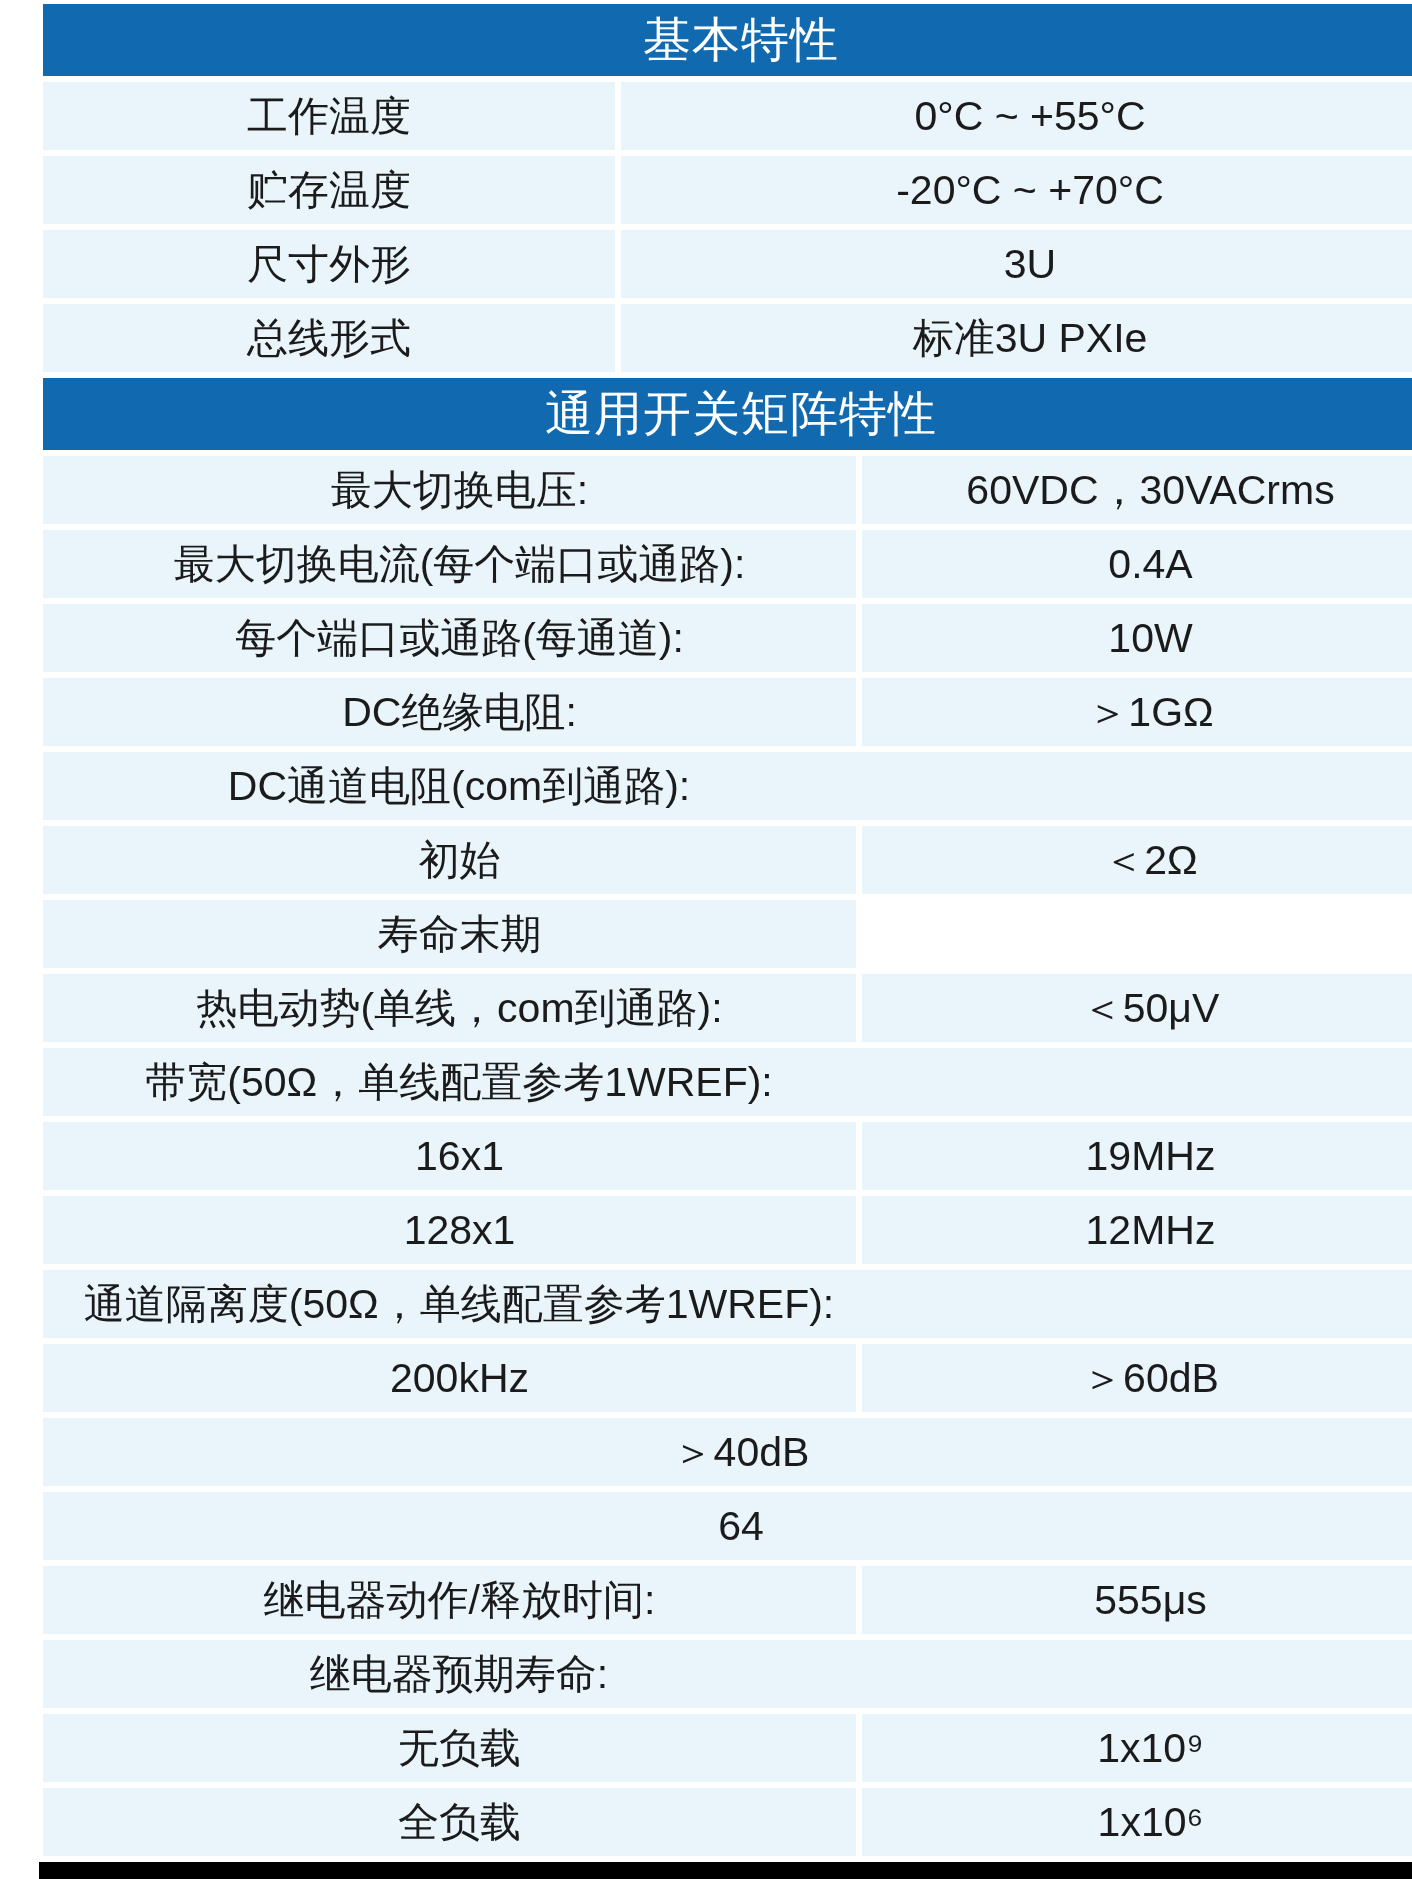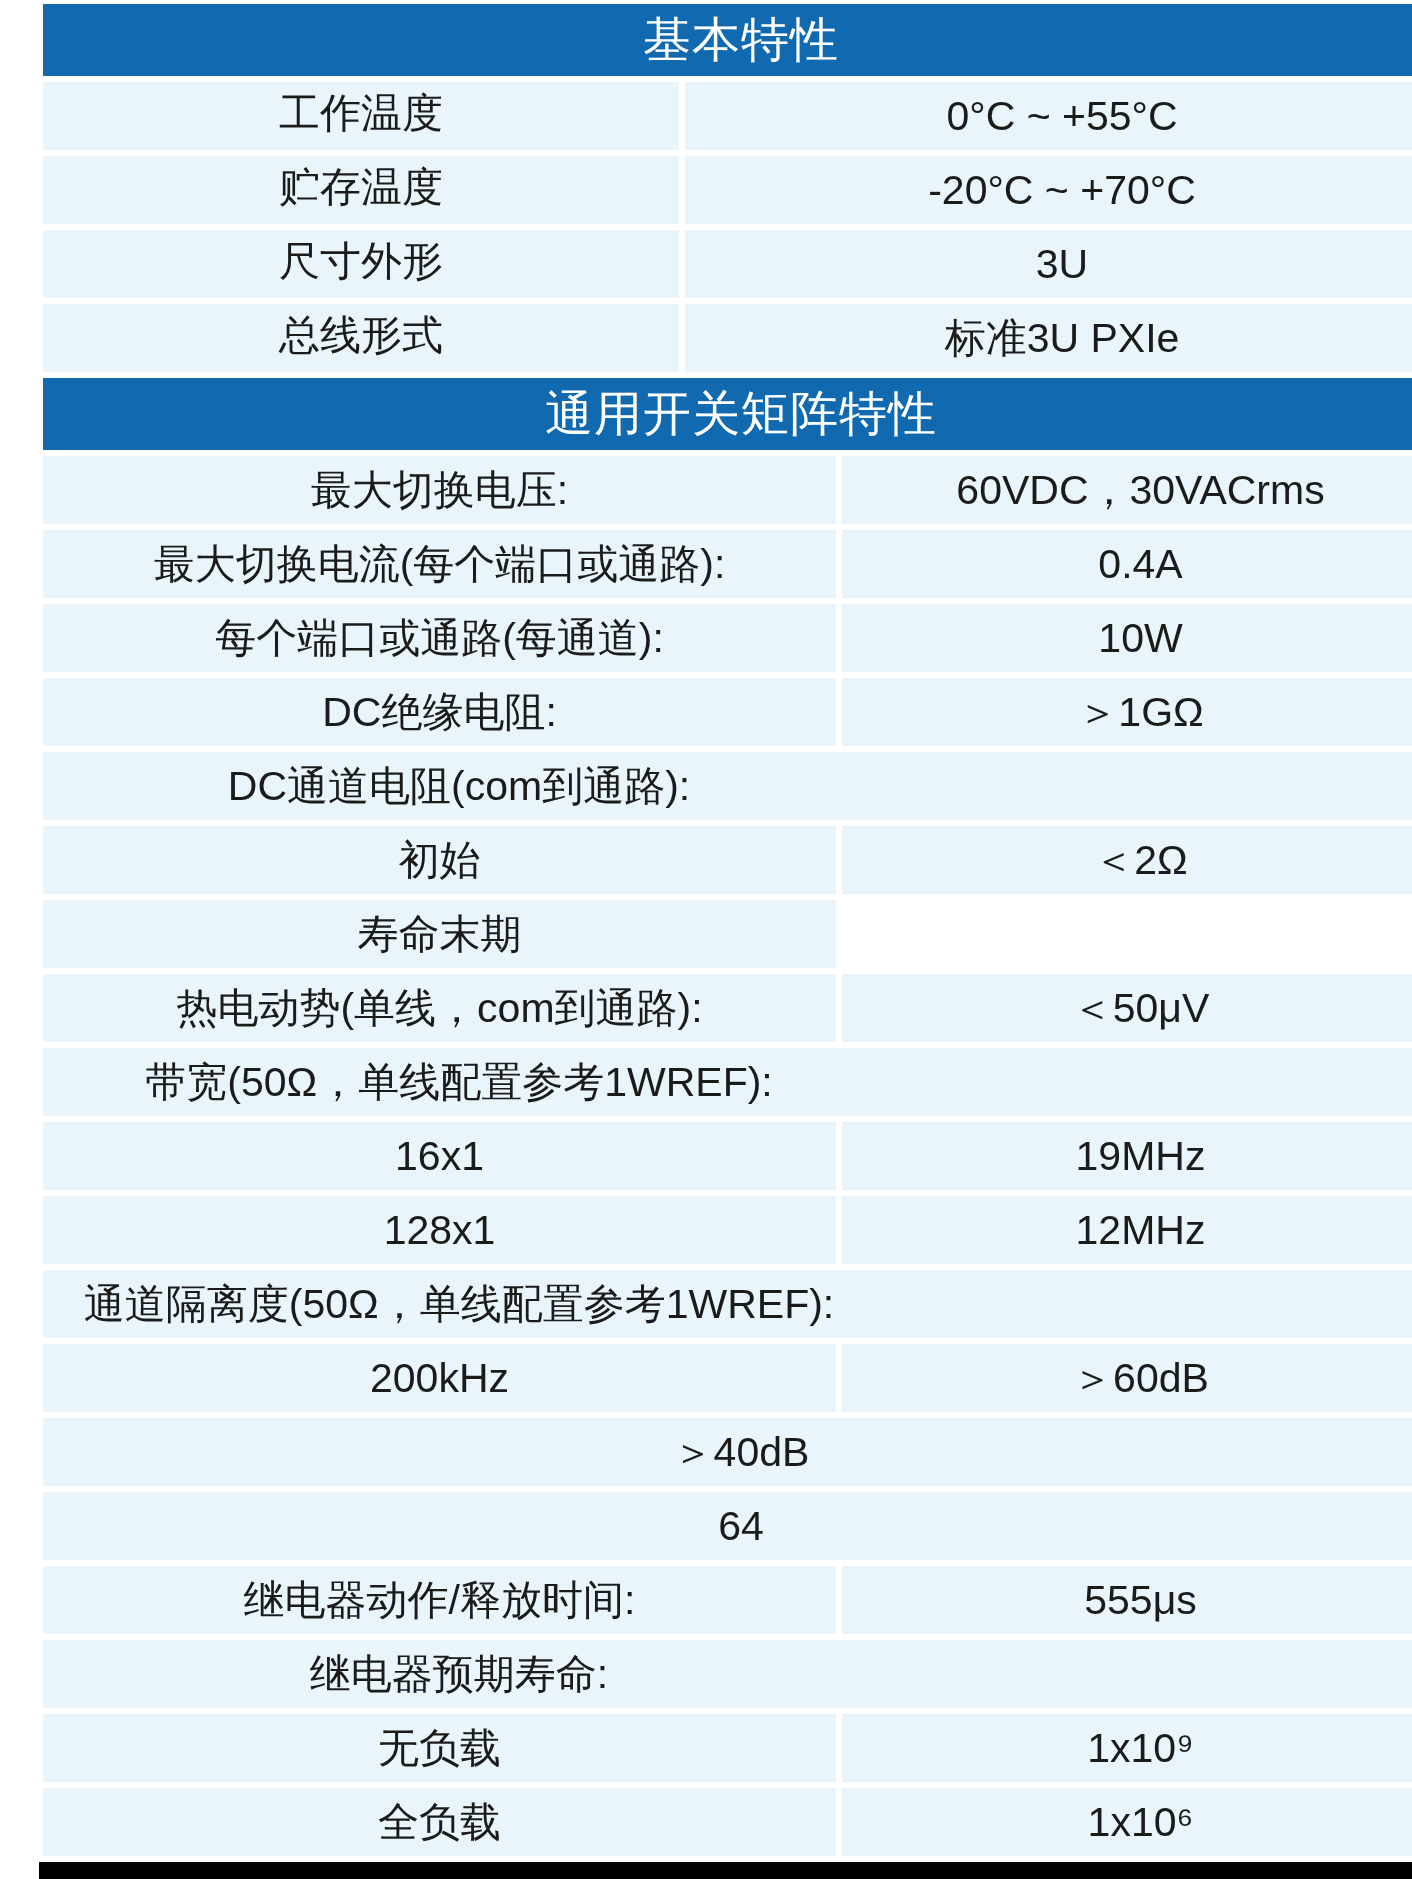--- a/index.html
+++ b/index.html
@@ -30,22 +30,22 @@
   .cell{
     background:var(--rowbg,#e9f4fb);
     display:flex;align-items:center;justify-content:center;
     font-size:41px;
     line-height:1;
     white-space:nowrap;
   }
   .cell.full{width:100%;justify-content:flex-start;}
   .span-inner{width:832px;text-align:center;}
   
-  .sec0 .cell.left{width:636px;flex:none;font-family:Liberation Mono, monospace;}
-  .sec1 .cell.left{width:793px;flex:none;}
+  .sec0 .cell.left{width:572px;flex:none;}
+  .sec1 .cell.left{width:793px;flex:none;padding-left:20px;}
   .cell.right{flex:1;}
   .right-strip{
     position:absolute;top:0;right:0;width:9px;height:100%;background:#000000;
   }
   .bottom-strip{
     position:absolute;left:0;bottom:0;width:100%;height:17px;background:#000000;
   }
 </style>
 </head>
 <body>

